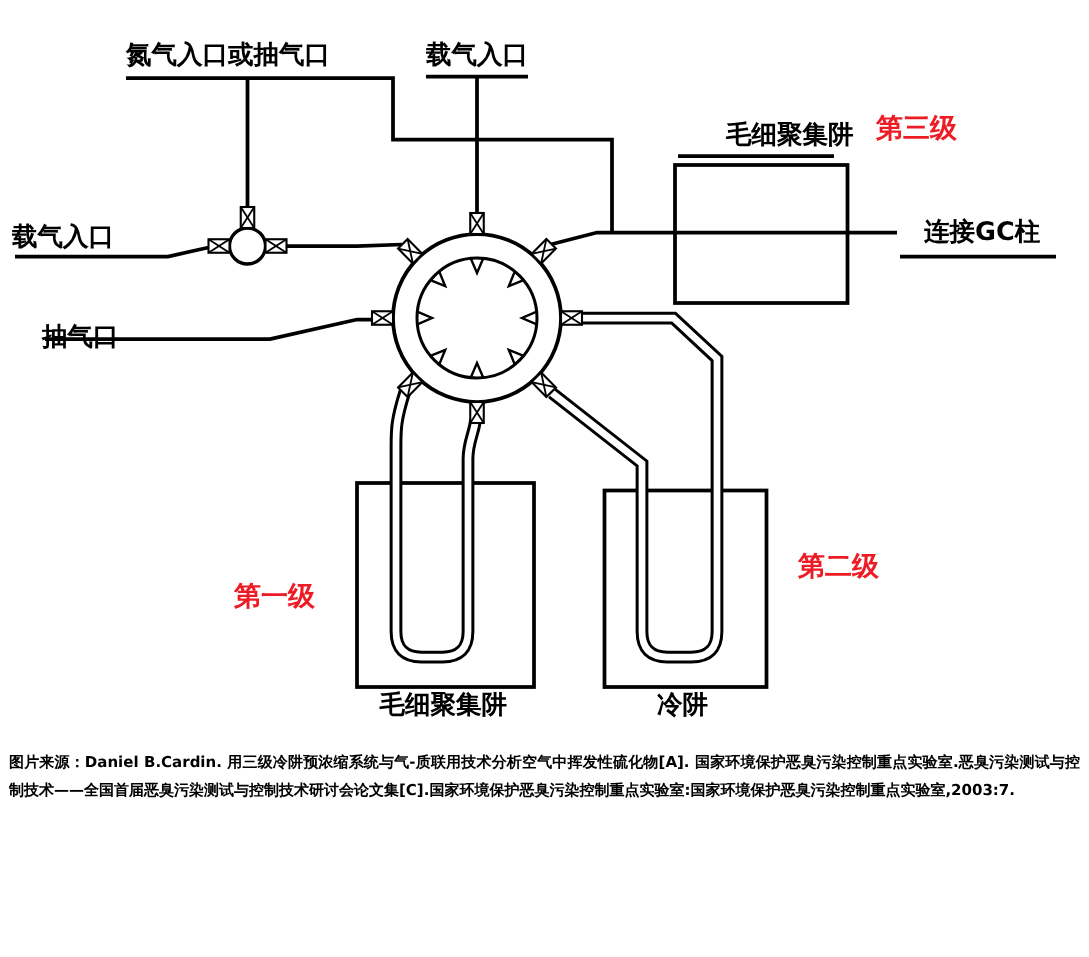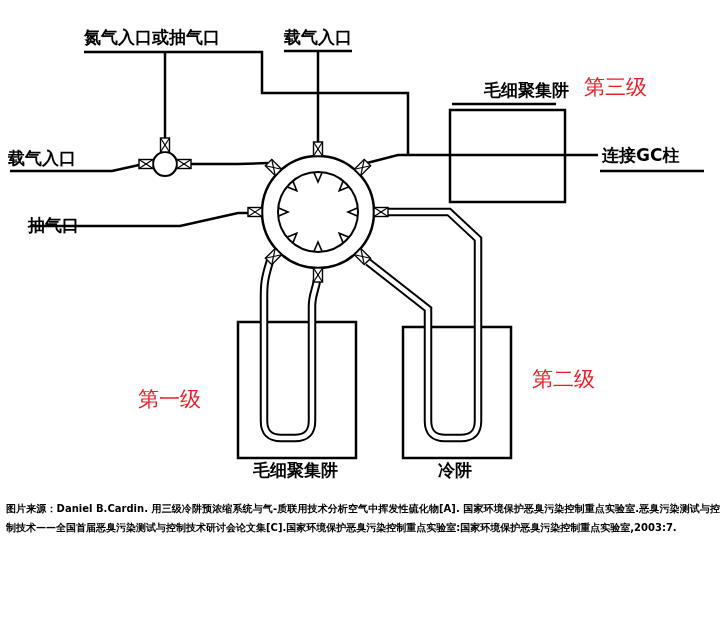--- a/index.html
+++ b/index.html
@@ -1,20 +1,20 @@
 <!DOCTYPE html>
 <html style="--stage-red: #ed1c24;"><head>
 <meta charset="utf-8">
 <style>
   html,body{margin:0;padding:0;background:#ffffff;}
   #page{position:relative;width:726px;height:554px;background:#fff;overflow:hidden;
         font-family:"DejaVu Sans","Liberation Sans",sans-serif;}
   #diagram-svg{position:absolute;left:0;top:0;}
   .lbl{position:absolute;font-weight:bold;color:#000;font-size:17px;white-space:nowrap;line-height:1.2;}
-  .lbl-red{position:absolute;font-weight:normal;color:var(--stage-red,#ed1c24);font-size:21px;white-space:nowrap;line-height:1.1;}
+  .lbl-red{position:absolute;font-weight:bold;color:var(--stage-red,#ed1c24);font-size:18px;white-space:nowrap;line-height:1.1;}
   #caption{position:absolute;left:6px;top:500px;width:714px;font-weight:bold;color:#000;
            font-size:10px;line-height:1.85;text-align:justify;}
 </style>
 </head>
 <body>
 
 <div id="page">
 
   <svg id="diagram-svg" width="726" height="490" viewBox="0 0 726 490">
     <defs>
@@ -82,23 +82,23 @@
       <use href="#fit" transform="translate(184,164)"></use>
       <use href="#fit" transform="translate(165,145) rotate(90)"></use>
     </g>
   </svg>
 
   <div class="lbl" style="left:84px;top:27px;">氮气入口或抽气口</div>
   <div class="lbl" style="left:284px;top:27px;">载气入口</div>
   <div class="lbl" style="left:8px;top:148px;">载气入口</div>
   <div class="lbl" style="left:28px;top:203px;margin-top:12px;">抽气口</div>
   <div class="lbl" style="left:457px;top:80px;margin-left:27px;">毛细聚集阱</div>
-  <div class="lbl" style="left:602px;top:145px;">连接GC柱</div>
+  <div class="lbl" style="left:616px;top:145px;">连接GC柱</div>
   <div class="lbl" style="left:253px;top:460px;">毛细聚集阱</div>
   <div class="lbl" style="left:438px;top:460px;text-align:center;">冷阱</div>
 
-  <div class="lbl-red" style="left:138px;top:388px;">第一级</div>
+  <div class="lbl-red" style="left:156px;top:388px;">第一级</div>
   <div class="lbl-red" style="left:532px;top:368px;">第二级</div>
   <div class="lbl-red" style="left:584px;top:76px;">第三级</div>
 
   <div id="caption">图片来源：Daniel B.Cardin. 用三级冷阱预浓缩系统与气-质联用技术分析空气中挥发性硫化物[A]. 国家环境保护恶臭污染控制重点实验室.恶臭污染测试与控制技术——全国首届恶臭污染测试与控制技术研讨会论文集[C].国家环境保护恶臭污染控制重点实验室:国家环境保护恶臭污染控制重点实验室,2003:7.</div>
 
 </div>
 
 </body></html>

